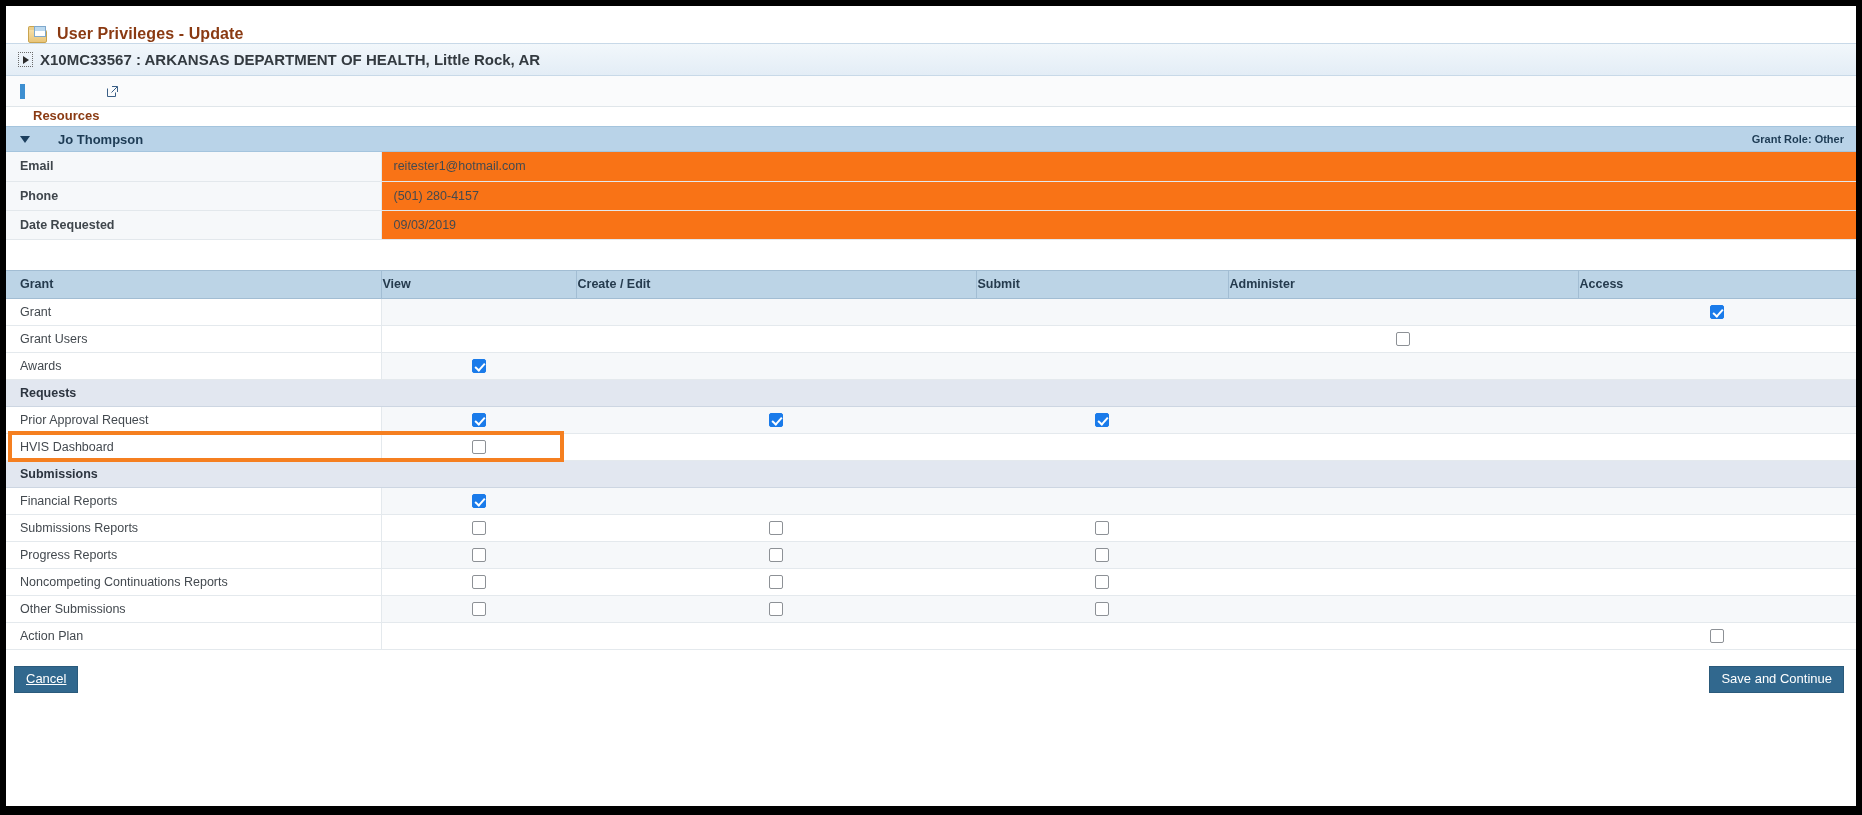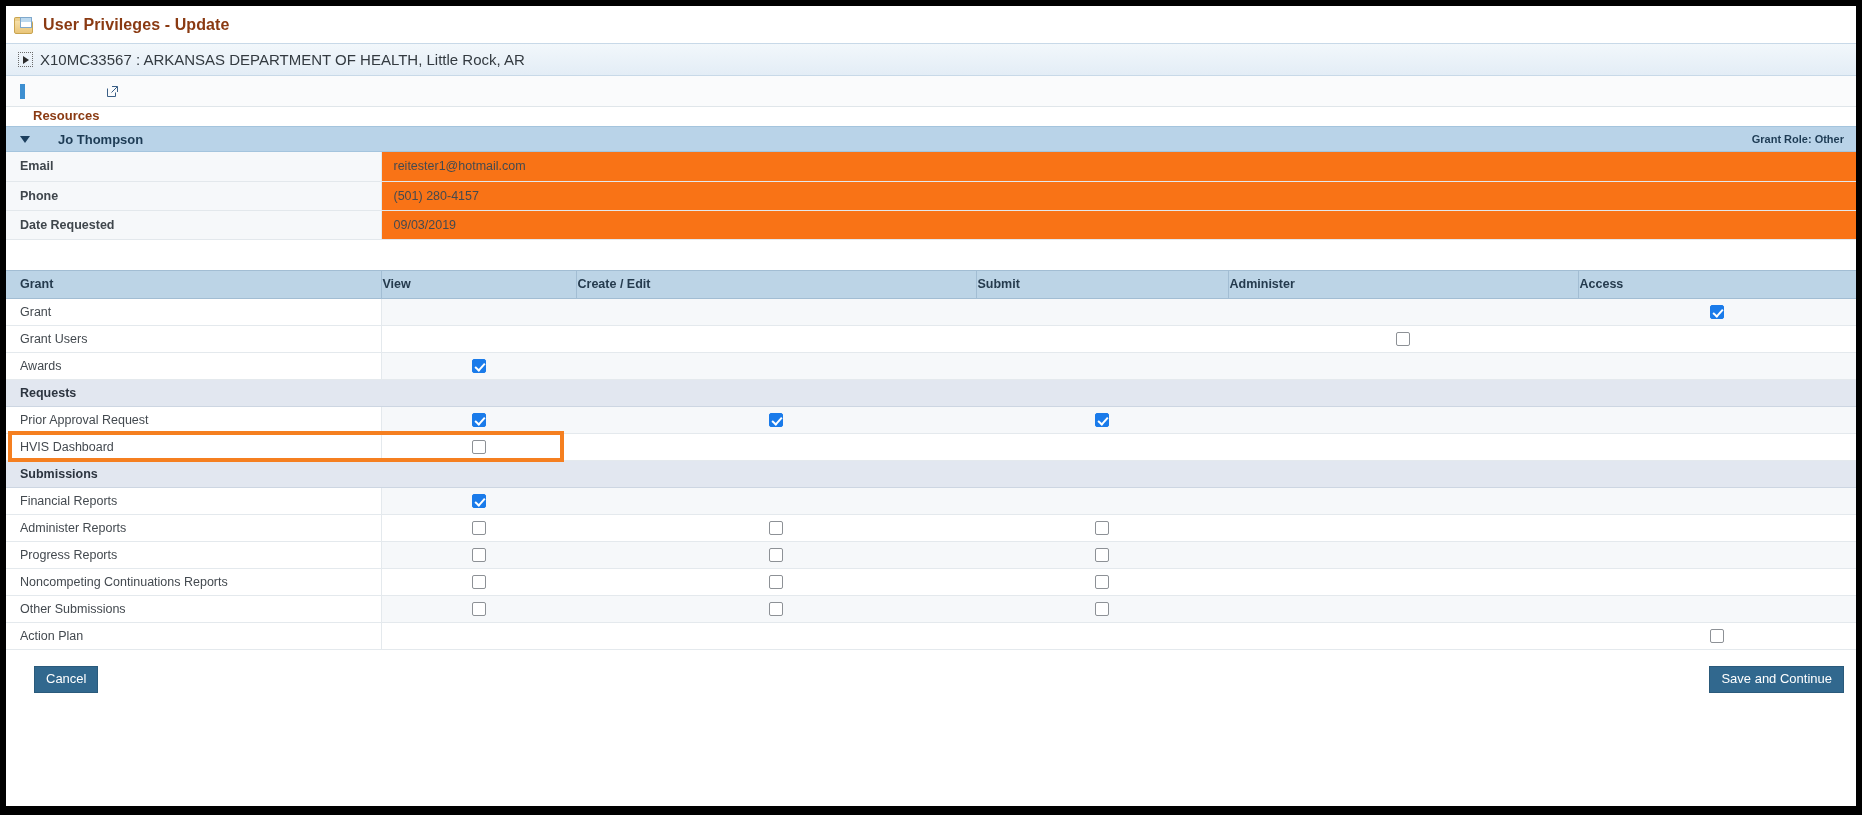--- a/index.html
+++ b/index.html
@@ -17,22 +17,22 @@
     left: 6px; top: 6px;
     width: 1850px; height: 800px;
     background: #ffffff;
     overflow: hidden;
   }
 
   
   .page-title-bar {
     height: 37px;
     display: flex;
-    align-items: center;
-    padding-left: 8px;
+    align-items: flex-end;
+    padding-left: 22px;
     background: #ffffff;
   }
   .title-icon {
     width: 20px; height: 18px;
     margin-right: 9px;
     position: relative;
     flex: 0 0 auto;
   }
   .title-icon .folder-back {
     position: absolute; left: 0; bottom: 0;
@@ -87,21 +87,21 @@
     flex: 0 0 auto;
   }
   .org-toggle .tri {
     width: 0; height: 0;
     border-left: 6px solid #2b2b2b;
     border-top: 4px solid transparent;
     border-bottom: 4px solid transparent;
   }
   .org-text {
     font-size: 15px;
-    font-weight: normal;
+    font-weight: bold;
     color: #333a40;
   }
 
   
   .resources-bar {
     height: 31px;
     background: #fafbfc;
     border-bottom: 1px solid #e0e6ea;
     display: flex;
     align-items: center;
@@ -273,21 +273,21 @@
     top: 16px;
     font-size: 13px;
     color: #ffffff;
     background: #31688e;
     border: 1px solid #2a5a7b;
     padding: 5px 11px 6px;
     cursor: pointer;
     font-family: "Liberation Sans", sans-serif;
     line-height: 1.1;
   }
-  .btn-cancel { left: 28px; }
+  .btn-cancel { left: 8px; text-decoration: underline; }
   .btn-save { right: 12px; }
 </style>
 </head>
 <body>
 
 <div class="frame">
 
   <div class="page-title-bar">
     <span class="title-icon">
       <span class="folder-back"></span>
@@ -411,21 +411,21 @@
           </tr>
           <tr class="shade">
             <td class="rowlabel">Financial Reports</td>
             <td><span class="cb on"></span></td>
             <td></td>
             <td></td>
             <td></td>
             <td></td>
           </tr>
           <tr class="plain">
-            <td class="rowlabel">Administer Reports</td>
+            <td class="rowlabel">Submissions Reports</td>
             <td><span class="cb"></span></td>
             <td><span class="cb"></span></td>
             <td><span class="cb"></span></td>
             <td></td>
             <td></td>
           </tr>
           <tr class="shade">
             <td class="rowlabel">Progress Reports</td>
             <td><span class="cb"></span></td>
             <td><span class="cb"></span></td>

